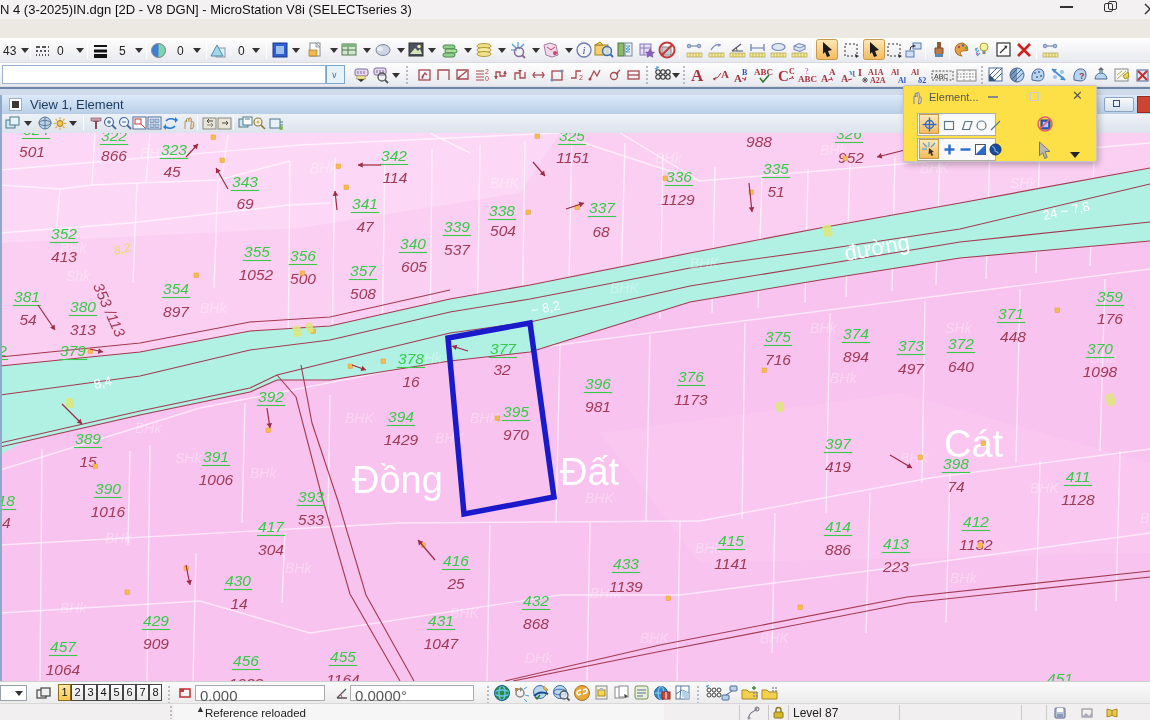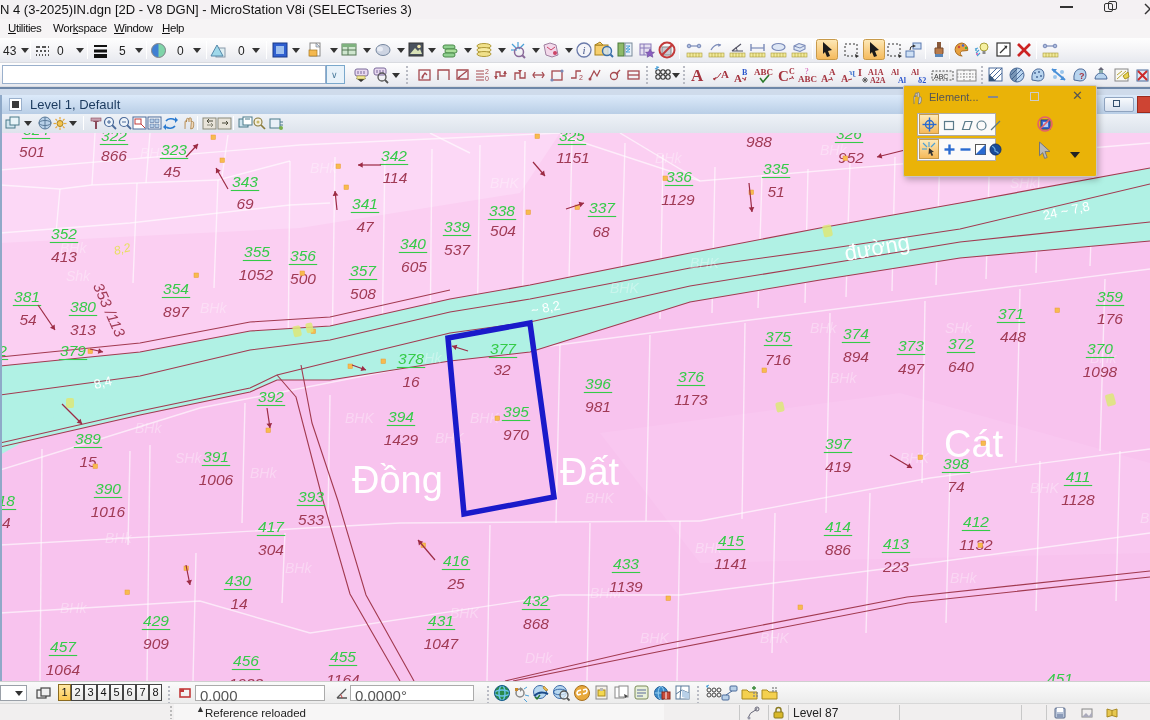--- a/index.html
+++ b/index.html
@@ -27,43 +27,37 @@
   #vtitle { left:0; top:95px; width:1150px; height:19px; background:linear-gradient(#dceafa,#b9cee6); color:#1b3a5e; font-size:13px; border-left:2px solid #8fa9c8; }
   #vtb { left:0; top:114px; width:1150px; height:19px; background:linear-gradient(#eef2f7,#dde3ec); border-left:2px solid #8fa9c8; }
   
   #map { left:0; top:133px; width:1150px; height:548px; }
   
   #botbar { left:0; top:681px; width:1150px; height:22px; background:linear-gradient(#fafafa,#ececec); border-top:1px solid #cfcfcf; }
   #statusbar { left:0; top:703px; width:1150px; height:17px; background:#f1efef; border-top:1px solid #d8d8d8; font-size:12px; color:#222; }
   .vbtn { position:absolute; top:2px; width:13px; height:17px; border:1px solid #454545; background:linear-gradient(#fdfdfd,#e8e8e8); font-size:11px; color:#111; text-align:center; line-height:14px; }
   .field { position:absolute; top:3px; height:16px; background:#fff; border:1px solid #ababab; font-size:15px; color:#555; padding:1px 4px; }
   
-  #epanel { left:903px; top:85px; width:194px; height:92px; background:#eab308; border:1px solid #c9c5c5; box-shadow:2px 3px 6px rgba(0,0,0,.25); border-radius:2px;padding-left:16px; }
+  #epanel { left:903px; top:85px; width:194px; height:77px; background:#fde047; border:1px solid #c9c5c5; box-shadow:2px 3px 6px rgba(0,0,0,.25); border-radius:2px;padding-left:16px; }
 </style>
 </head>
 <body>
 <div id="app">
   <div id="titlebar" class="abs">
       <span class="txt">N 4 (3-2025)IN.dgn [2D - V8 DGN] - MicroStation V8i (SELECTseries 3)</span>
     <span class="abs" style="left:1060px;top:6px;width:13px;height:2px;background:#333;"></span>
     <span class="abs" style="left:1104px;top:3px;width:9px;height:9px;border:1.5px solid #333;border-radius:2px;background:#f4f1f3;"></span>
     <span class="abs" style="left:1108px;top:1px;width:9px;height:9px;border:1.5px solid #333;border-radius:2px;"></span>
     <span class="abs" style="left:1144px;top:3px;"><svg width="12" height="12" viewBox="0 0 12 12">
           <g stroke="#333" stroke-width="1.4">
             <line x1="1" y1="1" x2="11" y2="11"></line>
             <line x1="11" y1="1" x2="1" y2="11"></line>
           </g>
         </svg></span>
   </div>
-  <div id="menubar" class="abs">
-    <span class="mi" style="left:8px;"><u>U</u>tilities</span>
-    <span class="mi" style="left:53px;">Wor<u>k</u>space</span>
-    <span class="mi" style="left:114px;"><u>W</u>indow</span>
-    <span class="mi" style="left:162px;"><u>H</u>elp</span>
-  </div>
   <div id="tb1" class="abs tbar">
       <span class="num" style="left:3px;top:6px;">43</span>
       <span class="caret" style="left:21px;top:10px;"></span>
       <span class="sep" style="left:30px;"></span>
       <span class="ic" style="left:34px;top:4px;"><svg width="17" height="17" viewBox="0 0 17 17">
           <g stroke="#555" stroke-width="2">
             <line x1="2" y1="5" x2="15" y2="5" stroke-dasharray="4 2"></line>
             <line x1="2" y1="9" x2="15" y2="9" stroke-dasharray="2 2"></line>
             <line x1="2" y1="13" x2="15" y2="13" stroke-dasharray="1 2"></line>
           </g>
@@ -543,21 +537,21 @@
           <g stroke="#cc2a2a" stroke-width="2">
             <line x1="4" y1="5" x2="13" y2="14"></line>
             <line x1="13" y1="5" x2="4" y2="14"></line>
           </g>
         </svg></span>
     </div>
   <div id="vframe" class="abs"></div>
   <div id="vtitle" class="abs">
     <span class="abs" style="left:7px;top:3px;width:13px;height:13px;background:#fff;border:1px solid #9ab0cc;"></span>
     <span class="abs" style="left:10px;top:6px;width:7px;height:7px;background:#3a3a3a;"></span>
-    <span class="abs" style="left:28px;top:2px;">Level 1, Default</span>
+    <span class="abs" style="left:28px;top:2px;">View 1, Element</span>
     <span class="abs" style="left:1102px;top:2px;width:30px;height:15px;background:linear-gradient(#f8fafd,#d6e0ee);border:1px solid #8fa4c0;border-radius:2px;"></span>
     <span class="abs" style="left:1111px;top:5px;width:7px;height:7px;border:1px solid #33506e;"></span>
     <span class="abs" style="left:1135px;top:1px;width:15px;height:17px;background:#ce4433;border:1px solid #9c2a1c;"></span>
   </div>
   <div id="vtb" class="abs">
       <span class="ic" style="left:3px;top:2px;"><svg width="16" height="15" viewBox="0 0 16 15">
           <rect x="1" y="4" width="9" height="8" fill="#cfe4ee" stroke="#4a7a8a"></rect>
           <rect x="5" y="1" width="9" height="8" fill="#e8f4f8" stroke="#4a7a8a"></rect>
         </svg></span>
       <span class="caret" style="left:22px;top:7px;"></span>

